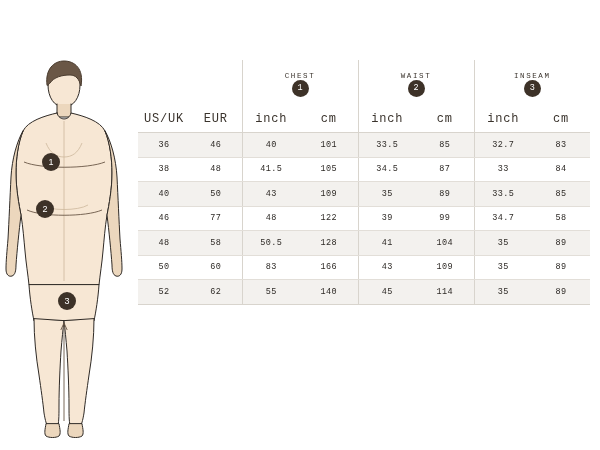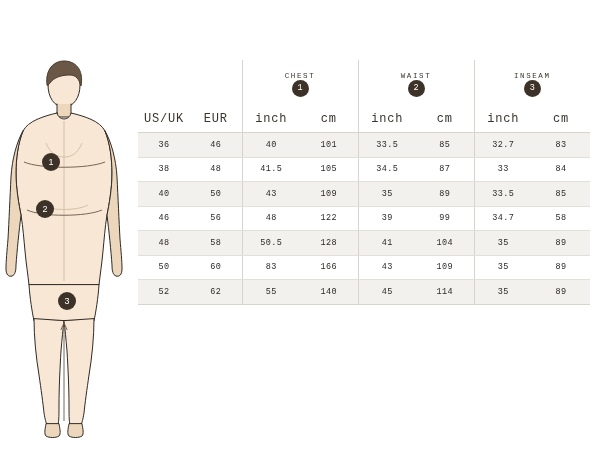--- a/index.html
+++ b/index.html
@@ -263,21 +263,21 @@
             <td>50</td>
             <td class="sep-left">43</td>
             <td>109</td>
             <td class="sep-left">35</td>
             <td>89</td>
             <td class="sep-left">33.5</td>
             <td>85</td>
           </tr>
           <tr class="data-row">
             <td>46</td>
-            <td>56</td>
+            <td>77</td>
             <td class="sep-left">48</td>
             <td>122</td>
             <td class="sep-left">39</td>
             <td>99</td>
             <td class="sep-left">34.7</td>
             <td>58</td>
           </tr>
           <tr class="data-row alt">
             <td>48</td>
             <td>58</td>

